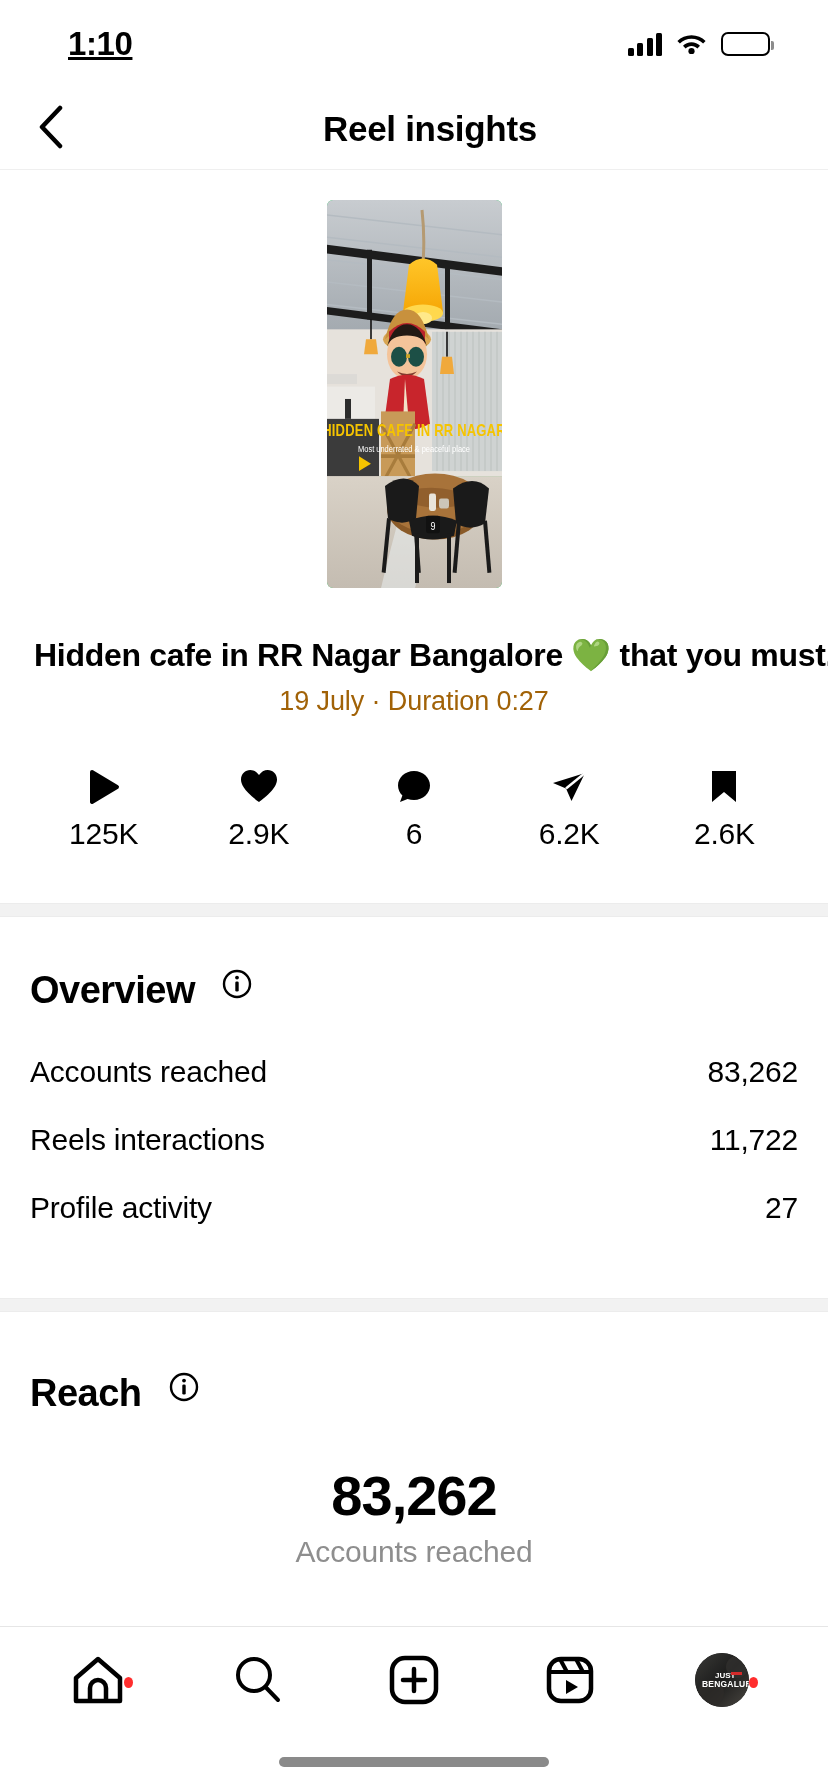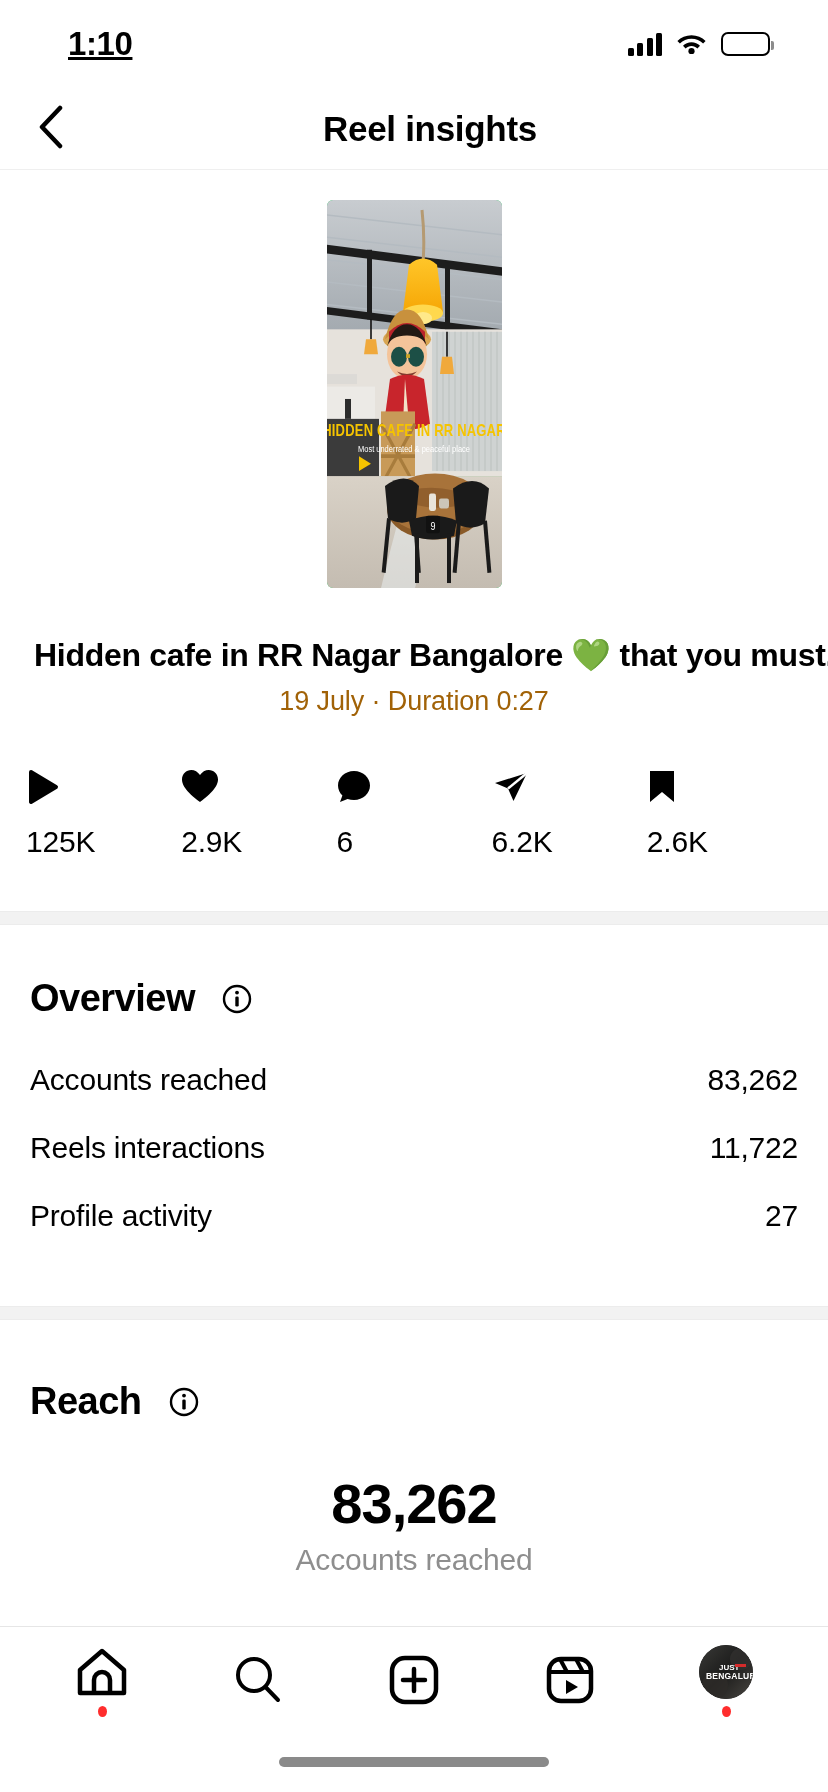--- a/index.html
+++ b/index.html
@@ -130,22 +130,22 @@
   
   .stats {
     margin-top: 52px;
     display: flex;
     padding: 0 26px;
   }
   .stat {
     flex: 1 1 0;
     display: flex;
     flex-direction: column;
-    align-items: flex-start;
-    gap: 20px;
+    align-items: center;
+    gap: 12px;
     cursor: pointer;
   }
   .stat .ico { height: 36px; display: flex; align-items: center; justify-content: center; }
   .stat .val {
     font-size: 30px;
     color: #000;
     letter-spacing: -0.2px;
   }
 
   
@@ -153,21 +153,21 @@
     height: 14px;
     background: #f2f2f2;
     border-top: 1px solid #ececec;
     border-bottom: 1px solid #ececec;
   }
 
   
   .section { padding: 0 30px; }
   .section-head {
     display: flex;
-    align-items: center;
+    align-items: flex-start;
     gap: 27px;
   }
   .section-title {
     font-size: 38px;
     font-weight: 700;
     color: #000;
     letter-spacing: -0.5px;
   }
   .info-icon { display: flex; align-items: center; cursor: pointer; }
 
@@ -204,21 +204,21 @@
     height: 106px;
     border-top: 1px solid #e6e6e6;
     display: flex;
     align-items: center;
     padding: 0 24px;
     background: #fff;
   }
   .tab {
     flex: 1 1 0;
     display: flex;
-    flex-direction: column;
+    flex-direction: row;
     align-items: center;
     justify-content: center;
     position: relative;
     cursor: pointer;
     height: 100%;
   }
   .tab .glyph { display: flex; align-items: center; justify-content: center; height: 58px; }
   .dot {
     width: 9px; height: 11px;
     border-radius: 50%;

